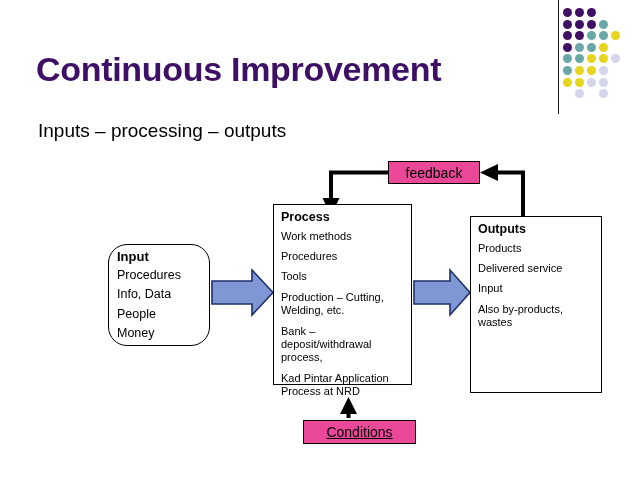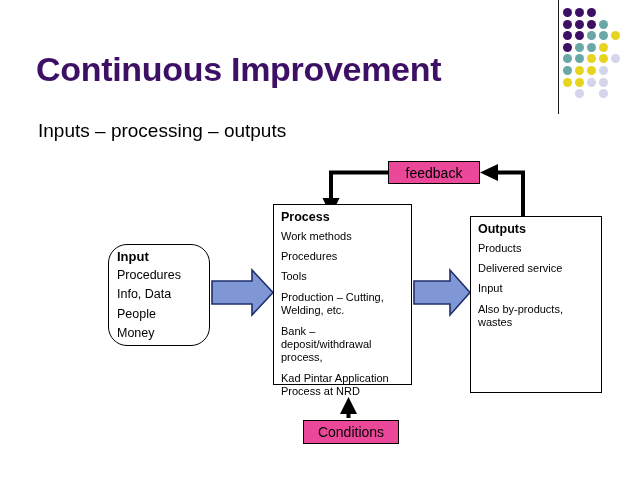--- a/index.html
+++ b/index.html
@@ -118,22 +118,23 @@
   }
   #feedback-box {
     left: 388px;
     top: 161px;
     width: 92px;
     height: 23px;
   }
   #conditions-box {
     left: 303px;
     top: 420px;
-    width: 96px;
+    width: 113px;
     height: 24px;
+    text-decoration: underline;
   }
 
   
   #connectors {
     position: absolute;
     left: 0;
     top: 0;
     width: 638px;
     height: 479px;
     pointer-events: none;

